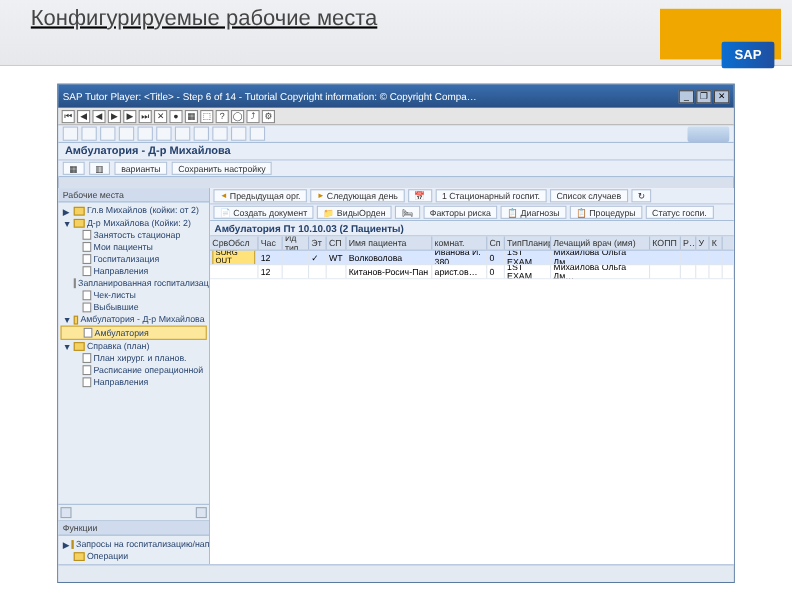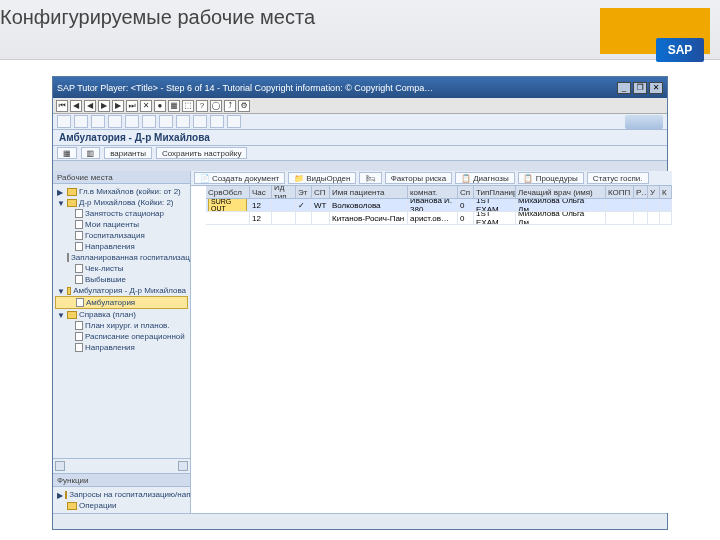--- a/index.html
+++ b/index.html
@@ -1,17 +1,17 @@
 <!DOCTYPE html>
 <html><head>
 <meta charset="utf-8">
 <style>
   * { box-sizing: border-box; margin: 0; padding: 0; }
   body { width: 720px; height: 540px; background: #fff; font-family: Arial, sans-serif; font-size: 9px; overflow: hidden; }
-  .slide-header { height: 60px; background: linear-gradient(#eef0f3,#e6e8ec); border-bottom:1px solid #ccc; position: relative; padding: 6px 0; }
+  .slide-header { height: 60px; background: linear-gradient(#eef0f3,#e6e8ec); border-bottom:1px solid #ccc; position: relative; padding: 6px 28px; text-decoration: underline; }
   .slide-title { font-size: 20px; color: #444; font-weight: normal; }
   .brand-block { position:absolute; right:10px; top:8px; width:110px; height:46px; background:#f0a800; }
   .sap-logo { position:absolute; right:16px; top:38px; width:48px; height:24px; background:linear-gradient(to right,#0a6ed1,#1f4fa0); color:#fff; font-weight:bold; font-size:12px; text-align:center; line-height:24px; border-radius:2px;}
   .app-frame { position:absolute; left:52px; top:76px; right:52px; bottom:10px; background:#d7e0ec; border:1px solid #5a7aa0;}
   .titlebar { height:21px; background:linear-gradient(#3a6fb0,#274f84); color:#fff; font-size:9px; display:flex; align-items:center; padding:0 4px; justify-content:space-between;}
   .titlebar-btns { display:flex; gap:2px;}
   .titlebar-btn { width:14px;height:12px;background:#b8c8de;border:1px solid #444;font-size:8px;text-align:center;line-height:10px;color:#000;}
   .player-tb { height:16px; background:#e5e5e5; border-bottom:1px solid #aaa; display:flex; align-items:center; gap:2px; padding:0 3px;}
   .ptn { width:12px;height:12px;background:#fff;border:1px solid #888; font-size:8px;text-align:center;line-height:10px;color:#333;}
   .menubar { height:15px; background:linear-gradient(#d7e2f0,#c3d3e8); display:flex; align-items:center; gap:8px; padding:0 6px; font-size:9px; color:#2a4670; border-bottom:1px solid #a8bdd8;}
@@ -32,21 +32,21 @@
   .ic-folder { width:10px;height:8px;background:#f4d160;border:1px solid #b89020;}
   .ic-file { width:8px;height:9px;background:#fff;border:1px solid #888;}
   .lower-tree { border-top:1px solid #a8bdd8;}
   .content { flex:1; background:#fff; display:flex; flex-direction:column;}
   .content-tb1 { height:15px; background:#e8eef8; border-bottom:1px solid #a8bdd8; display:flex; align-items:center; gap:3px; padding:0 3px;}
   .cbtn { height:12px; padding:0 5px; background:#f7fafe; border:1px solid #b0c0d8; font-size:8px; display:flex;align-items:center;gap:2px;color:#333;}
   .arrow-l::before{content:"◄";font-size:7px;color:#cc8800;}
   .arrow-r::before{content:"►";font-size:7px;color:#cc8800;}
   .content-tb2 { height:15px; background:#e8eef8; border-bottom:1px solid #a8bdd8; display:flex; align-items:center; gap:3px; padding:0 3px;}
   .grid-title { height:14px; background:#e8eef8; border-bottom:1px solid #a8bdd8; padding:0 4px; font-weight:bold; font-size:9px; color:#23416c; display:flex;align-items:center;}
-  .grid { font-size:8px;margin-left:15px; }
+  .grid { font-size:8px; }
   .grid-hdr { display:flex; background:#d6e0ee; border-bottom:1px solid #a8bdd8; height:13px;}
   .gh { border-right:1px solid #b0c0d8; padding:0 2px; display:flex;align-items:center; color:#333; overflow:hidden;}
   .grid-row { display:flex; height:13px; border-bottom:1px solid #e0e6ef;}
   .gc { border-right:1px solid #e0e6ef; padding:0 2px; display:flex;align-items:center; overflow:hidden;}
   .grid-row.sel { background:#d9e6ff;}
   .pill { background:#ffe27a; border:1px solid #c7a438; padding:0 2px; font-size:7px;}
   .spacer-row { flex:1; background:#fff;}
   .status { height:16px; background:#e4eaf2; border-top:1px solid #a8bdd8; position:absolute; left:0; right:0; bottom:0;}
   .sb-arrow { width:10px;height:10px;background:#dbe4f0;border:1px solid #9ab;}
 </style>
@@ -209,33 +209,46 @@
             <div class="tree-node l0">
               <span class="tw"></span>
               <span class="ic-folder"></span>
               <span>Операции</span>
             </div>
           </div>
       </div>
     </div>
 
     <div class="content">
+      <div class="content-tb1">
+        <div class="cbtn arrow-l">
+            <span>Предыдущая орг.</span>
+          </div>
+        <div class="cbtn arrow-r">
+            <span>Следующая день</span>
+          </div>
+        <div class="cbtn">📅</div>
+        <div class="cbtn">1 Стационарный госпит.</div>
+        <div class="cbtn">Список случаев</div>
+        <div class="cbtn">↻</div>
+      </div>
       <div class="content-tb2">
         <div class="cbtn">📄 <span>Создать документ</span></div>
         <div class="cbtn">📁 <span>ВидыОрден</span></div>
         <div class="cbtn">🛏</div>
         <div class="cbtn">
             <span>Факторы риска</span>
           </div>
         <div class="cbtn">📋 <span>Диагнозы</span></div>
         <div class="cbtn">📋 <span>Процедуры</span></div>
         <div class="cbtn">
             <span>Статус госпи.</span>
           </div>
       </div>
+      <div class="grid-title">Амбулатория Пт 10.10.03 (2 Пациенты)</div>
       <div class="grid">
         <div class="grid-hdr" id="grid-hdr">
             <div class="gh" style="width: 44px;">СрвОбсл</div>
             <div class="gh" style="width: 22px;">Час</div>
             <div class="gh" style="width: 24px;">Ид тип</div>
             <div class="gh" style="width: 16px;">Эт</div>
             <div class="gh" style="width: 18px;">СП</div>
             <div class="gh" style="width: 78px; text-align: center;">Имя пациента</div>
             <div class="gh" style="width: 50px;">комнат.</div>
             <div class="gh" style="width: 16px;">Сп</div>

